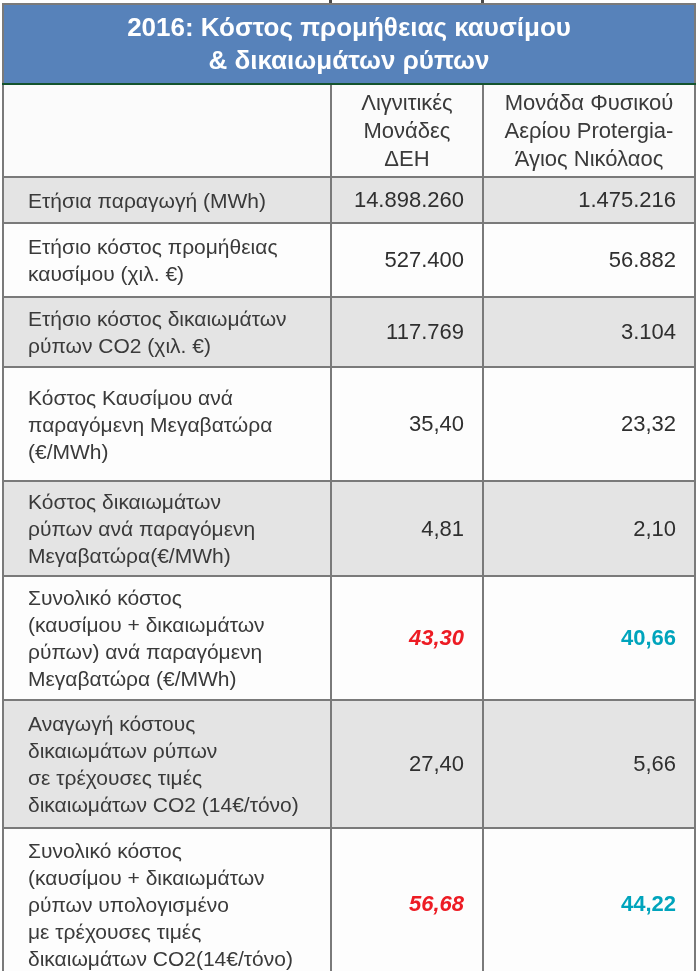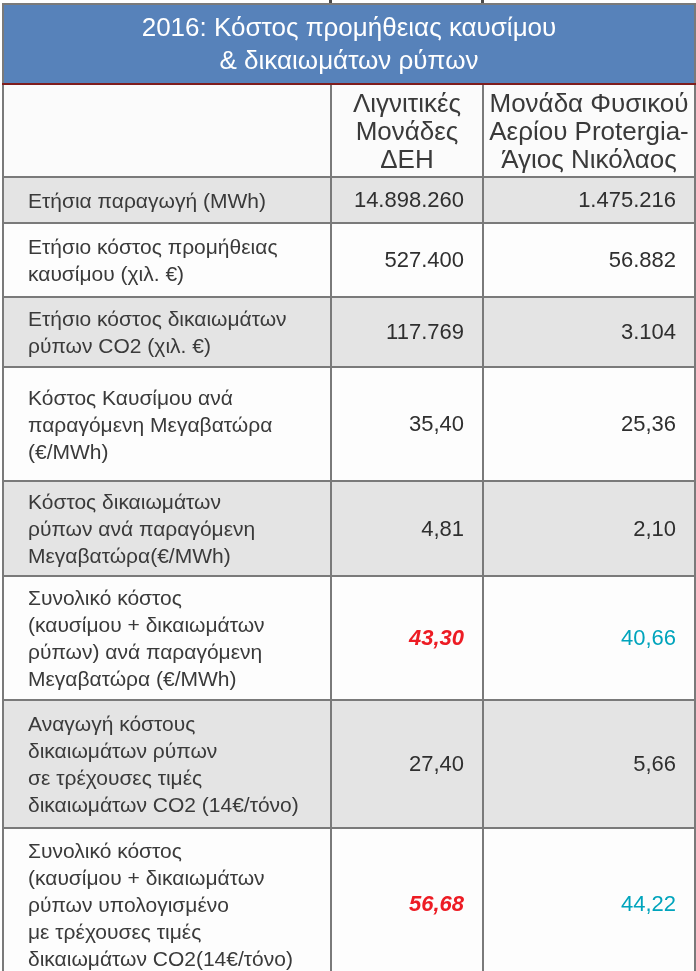--- a/index.html
+++ b/index.html
@@ -25,33 +25,33 @@
     vertical-align:middle;
     box-sizing:border-box;
     overflow:hidden;
   }
   
   tr.title-row{height:80px;}
   td.title-cell{
     background:var(--title-bg,#5782ba);
     color:var(--title-fg,#ffffff);
     text-align:center;
-    font-weight:normal;
+    font-weight:bold;
     font-size:26px;
     line-height:33px;
     white-space:pre-line;
-    border-bottom:2px solid #7f1d1d;
+    border-bottom:2px solid #14532d;
   }
   
   tr.colhead-row{height:93px;}
   td.colhead{
     background:#fbfbfb;
     color:#3a3a3a;
     text-align:center;
-    font-size:26px;
+    font-size:22px;
     line-height:28px;
     white-space:pre-line;
   }
   td.corner{background:#fbfbfb;}
   
   td.label{
     background:#fdfdfd;
     color:#3a3a3a;
     text-align:left;
     font-size:21px;
@@ -61,21 +61,21 @@
   }
   td.num{
     background:#fdfdfd;
     color:#2f2f2f;
     text-align:right;
     font-size:22px;
     padding-right:18px;
   }
   tr.shaded td{background:#e4e4e4;}
   td.num.red{color:var(--red,#ed1c24);font-weight:bold;font-style:italic;}
-  td.num.cyan{color:var(--cyan,#00a4bc);font-weight:normal;border-radius:8px;}
+  td.num.cyan{color:var(--cyan,#00a4bc);font-weight:bold;border-radius:8px;}
   tr.r1{height:46px;}
   tr.r2{height:74px;}
   tr.r3{height:70px;}
   tr.r4{height:114px;}
   tr.r5{height:81px;}
   tr.r6{height:124px;}
   tr.r7{height:128px;}
   tr.r8{height:152px;}
   
   .tick{position:absolute;width:3px;height:4px;background:#4a4a4a;}
@@ -135,21 +135,21 @@
 ρύπων CO2 (χιλ. €)</td>
       <td class="num">117.769</td>
       <td class="num">3.104</td>
     </tr>
 
     <tr class="r4">
       <td class="label">Κόστος Καυσίμου ανά
 παραγόμενη Μεγαβατώρα
 (€/MWh)</td>
       <td class="num">35,40</td>
-      <td class="num">25,36</td>
+      <td class="num">23,32</td>
     </tr>
 
     <tr class="r5 shaded">
       <td class="label">Κόστος δικαιωμάτων
 ρύπων ανά παραγόμενη
 Μεγαβατώρα(€/MWh)</td>
       <td class="num">4,81</td>
       <td class="num">2,10</td>
     </tr>
 

